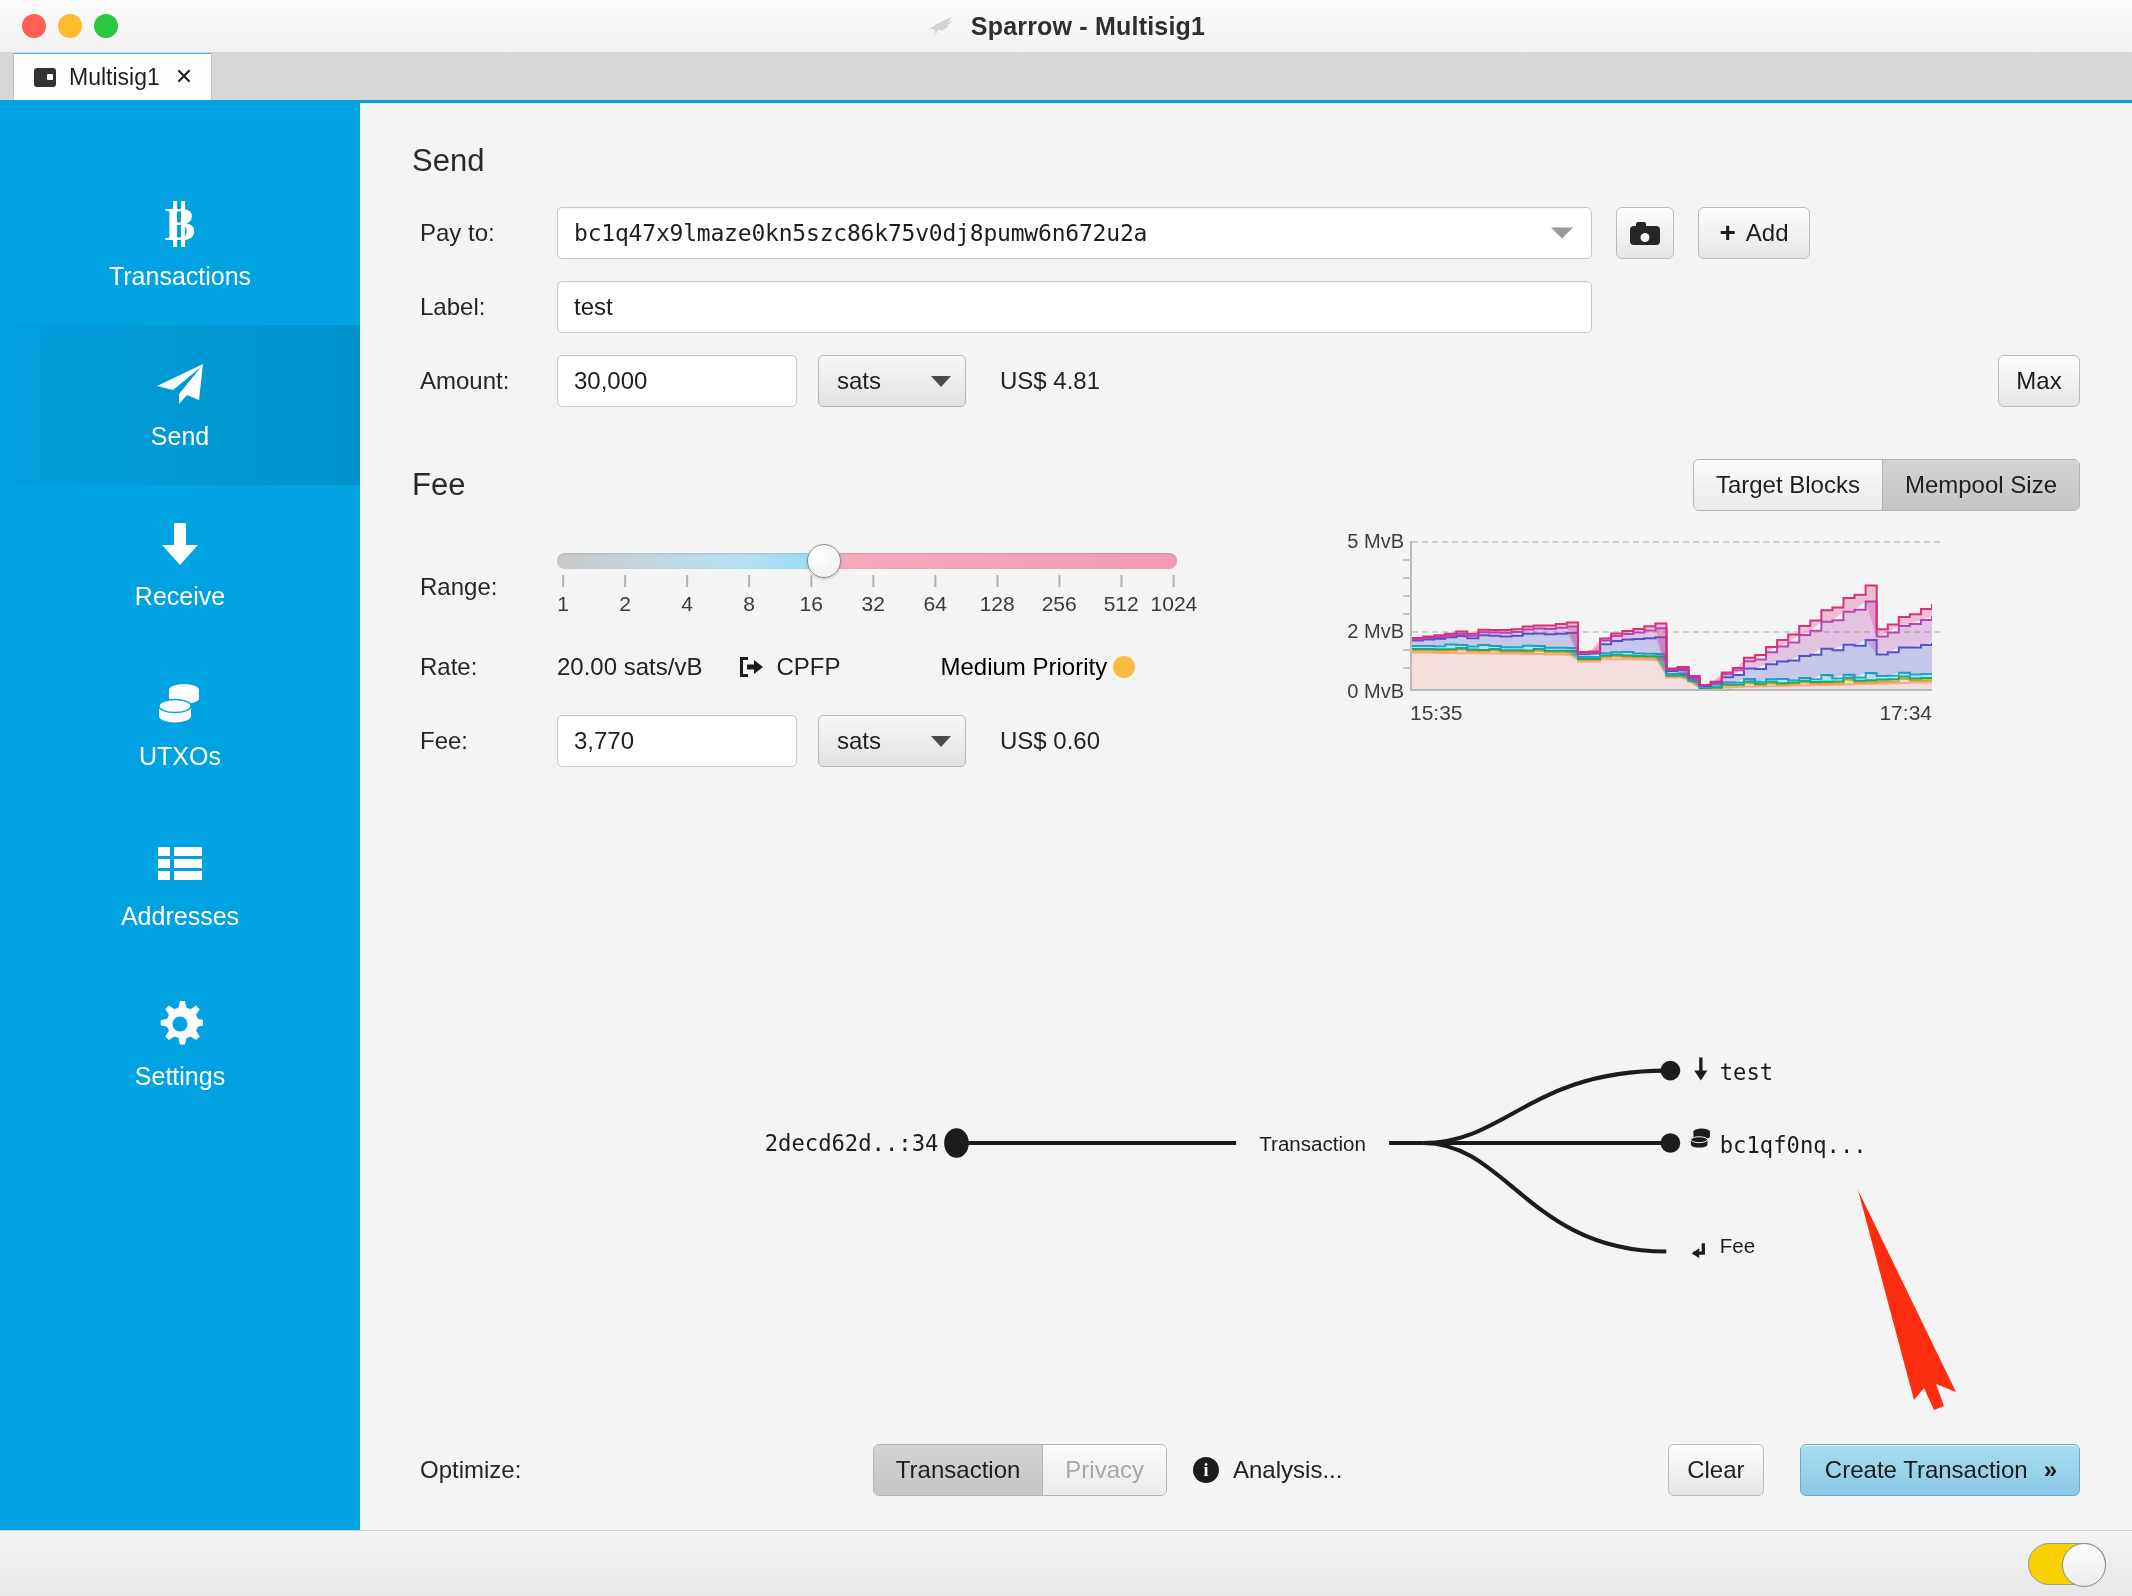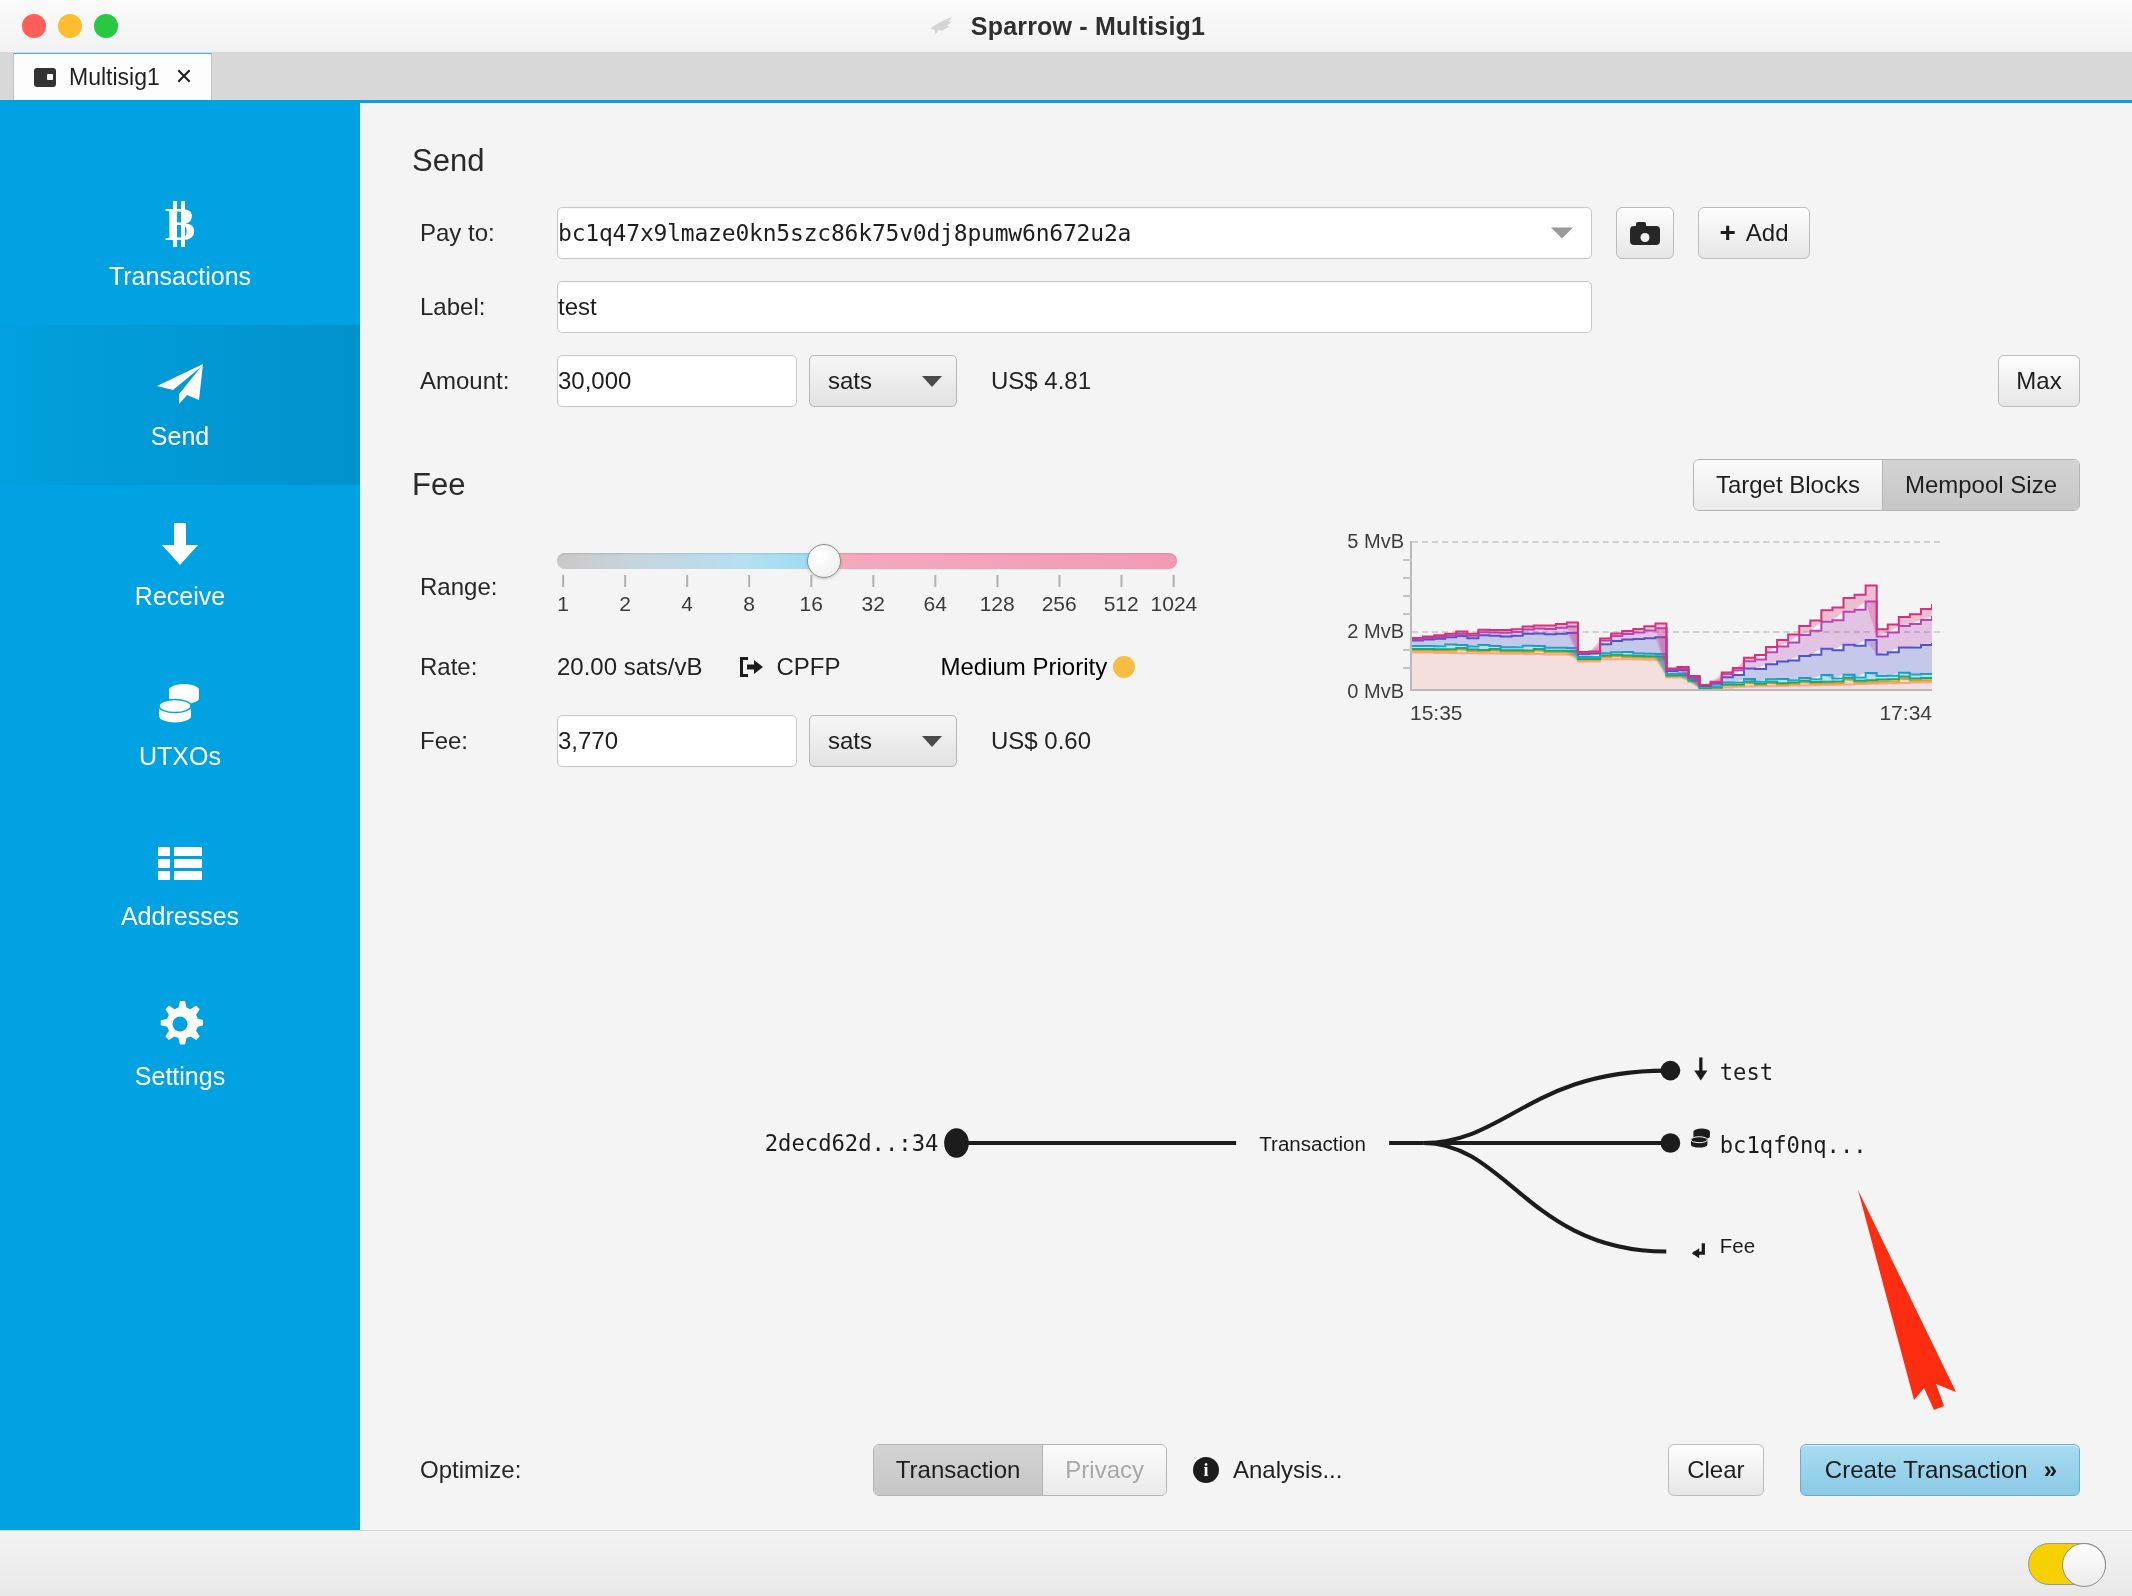--- a/index.html
+++ b/index.html
@@ -103,21 +103,21 @@
     display: flex; align-items: center; margin-bottom: 22px;
   }
   .form-label {
     width: 145px; font-size: 24px; color: #262626;
     padding-left: 8px;
   }
   .txt-input {
     height: 52px; background: #ffffff;
     border: 1px solid #c8c8c8; border-radius: 5px;
     font-size: 24px; color: #1d1d1d;
-    display: flex; align-items: center; padding: 0 0;
+    display: flex; align-items: center; padding: 0 16px;
     box-shadow: inset 0 1px 1px rgba(0,0,0,.03);
   }
   .mono { font-family: "DejaVu Sans Mono", monospace; font-size: 23px; letter-spacing: -.2px; }
   .payto-input { width: 1035px; position: relative; padding-right: 58px; }
   .caret-down {
     position: absolute; right: 18px; top: 50%; transform: translateY(-50%);
     width: 0; height: 0; border-left: 11px solid transparent;
     border-right: 11px solid transparent; border-top: 11px solid #9a9a9a;
   }
   .label-input { width: 1035px; }
@@ -147,21 +147,21 @@
     width: 9px; height: 9px; border-radius: 50%; background: #f1f1f1;
   }
   .plus-ic { font-size: 28px; font-weight: bold; line-height: 1; }
 
   .combo {
     width: 148px; height: 52px;
     background: linear-gradient(#f6f6f6, #e2e2e2);
     border: 1px solid #b7b7b7; border-radius: 5px;
     display: flex; align-items: center; justify-content: space-between;
     padding: 0 14px 0 18px; font-size: 24px; color: #1f1f1f;
-    margin-left: 12px;
+    margin-left: 21px;
   }
   .combo .caret {
     width: 0; height: 0; border-left: 10px solid transparent;
     border-right: 10px solid transparent; border-top: 11px solid #4a4a4a;
   }
   .fiat { font-size: 24px; color: #242424; margin-left: 34px; width: 240px; }
   .max-btn { margin-left: auto; width: 82px; }
 
   
   .fee-head {

